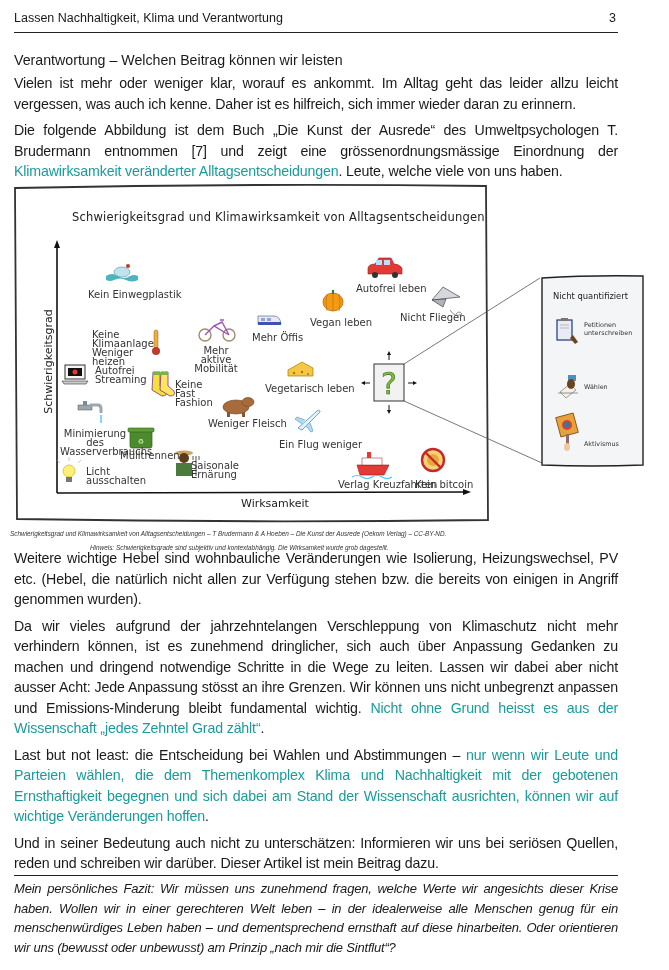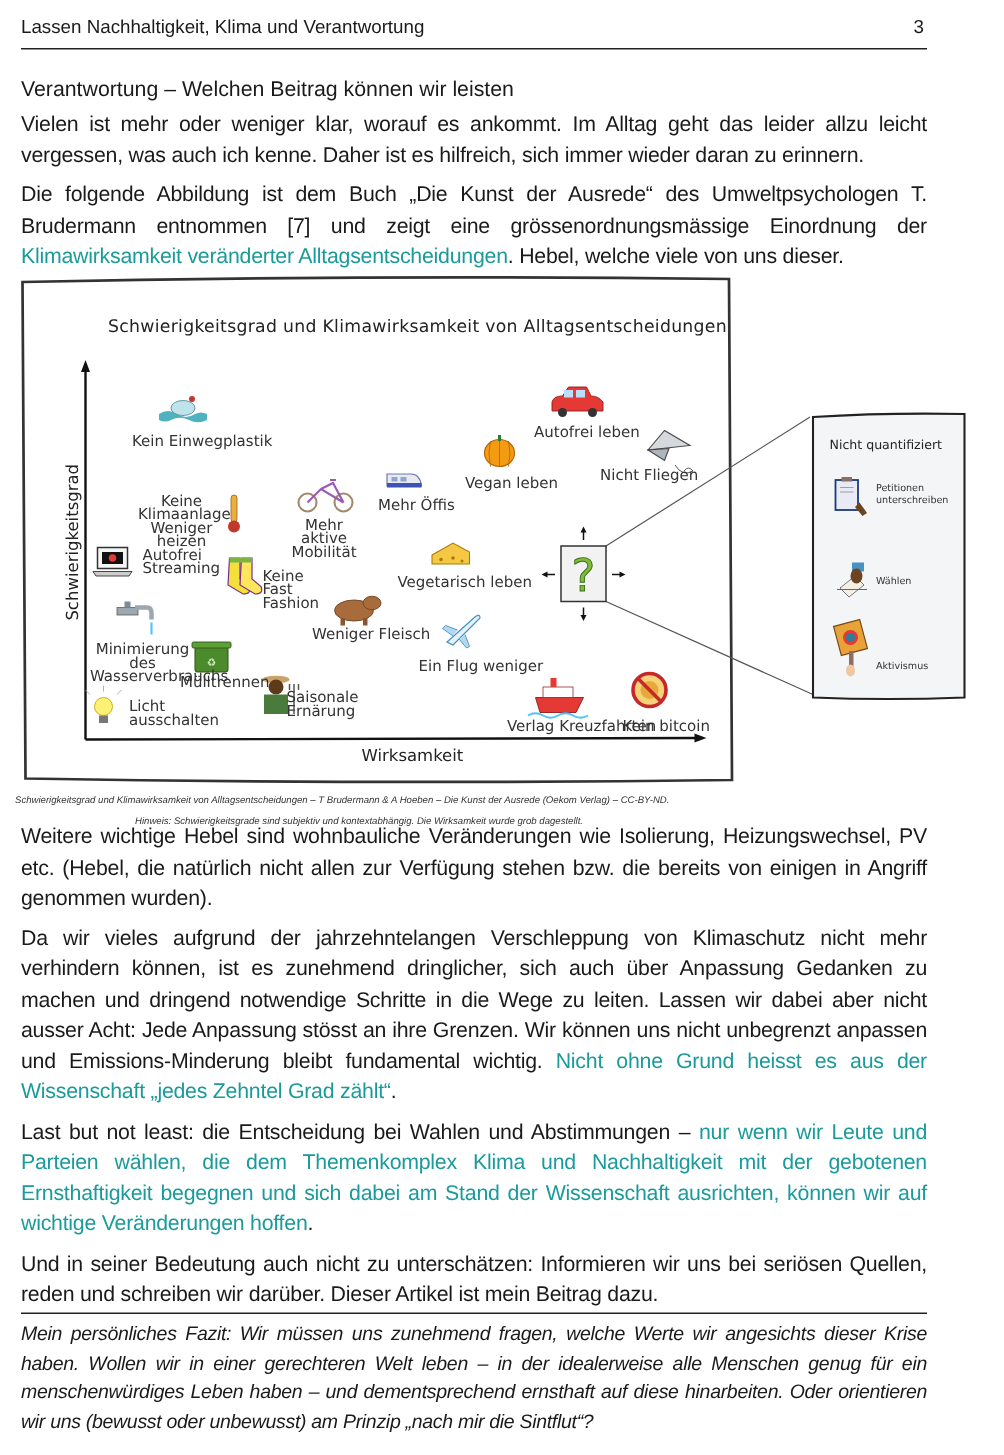--- a/index.html
+++ b/index.html
@@ -29,21 +29,21 @@
 
 <div class="header">
   <span class="title">Lassen Nachhaltigkeit, Klima und Verantwortung</span>
   <span class="page">3</span>
 </div>
 
 <h2 class="h2">Verantwortung – Welchen Beitrag können wir leisten</h2>
 <div class="body-text" style="top:73px;">
   <p class="p" style="margin-bottom:6px;">Vielen ist mehr oder weniger klar, worauf es ankommt. Im Alltag geht das leider allzu leicht vergessen, was auch ich kenne. Daher ist es hilfreich, sich immer wieder daran zu erinnern.</p>
   <p class="p">
-    <span>Die folgende Abbildung ist dem Buch „Die Kunst der Ausrede“ des Umweltpsychologen T. Brudermann entnommen [7] und zeigt eine grössenordnungsmässige Einordnung der </span><span class="teal">Klimawirksamkeit veränderter Alltagsentscheidungen</span><span>. Hebel, welche viele von uns dieser.</span>
+    <span>Die folgende Abbildung ist dem Buch „Die Kunst der Ausrede“ des Umweltpsychologen T. Brudermann entnommen [7] und zeigt eine grössenordnungsmässige Einordnung der </span><span class="teal">Klimawirksamkeit veränderter Alltagsentscheidungen</span><span>. Leute, welche viele von uns haben.</span>
   </p>
 </div>
 
 <svg style="position:absolute;left:0;top:0;" width="669" height="560">
 
   <path d="M15 188 Q 250 183 486 186 L 488 520 Q 250 523 17 519 Z" fill="none" stroke="#333" stroke-width="1.8"></path>
 
   <line x1="57" y1="493" x2="57" y2="244" stroke="#111" stroke-width="1.6"></line>
   <polygon points="57,240 54,248 60,248" fill="#111"></polygon>
 
@@ -202,21 +202,21 @@
     <rect x="566" y="434" width="3" height="16" fill="#8d6e63"></rect>
     <ellipse cx="567" cy="447" rx="3" ry="4" fill="#f0c8a0"></ellipse>
   </g>
 </svg>
 
 <div class="fig-title">Schwierigkeitsgrad und Klimawirksamkeit von Alltagsentscheidungen</div>
 <div class="axis-y-label">Schwierigkeitsgrad</div>
 <div class="axis-x-label">Wirksamkeit</div>
 
 <div class="fig-label" style="left:88px;top:290px;">Kein Einwegplastik</div>
-<div class="fig-label" style="left:92px;top:330px;width:58px;text-align:center;white-space:normal;">Keine Klimaanlage Weniger heizen</div>
+<div class="fig-label" style="left:92px;top:330px;width:58px;text-align:left;white-space:normal;">Keine Klimaanlage Weniger heizen</div>
 <div class="fig-label" style="left:192px;top:346px;width:48px;white-space:normal;">Mehr aktive Mobilität</div>
 <div class="fig-label" style="left:252px;top:333px;">Mehr Öffis</div>
 <div class="fig-label" style="left:310px;top:318px;">Vegan leben</div>
 <div class="fig-label" style="left:356px;top:284px;">Autofrei leben</div>
 <div class="fig-label" style="left:400px;top:313px;">Nicht Fliegen</div>
 <div class="fig-label" style="left:95px;top:366px;width:40px;text-align:left;white-space:normal;">Autofrei Streaming</div>
 <div class="fig-label" style="left:175px;top:380px;width:36px;text-align:left;white-space:normal;">Keine Fast Fashion</div>
 <div class="fig-label" style="left:265px;top:384px;">Vegetarisch leben</div>
 <div class="fig-label" style="left:60px;top:429px;width:70px;white-space:normal;">Minimierung des Wasserverbrauchs</div>
 <div class="fig-label" style="left:208px;top:419px;">Weniger Fleisch</div>

